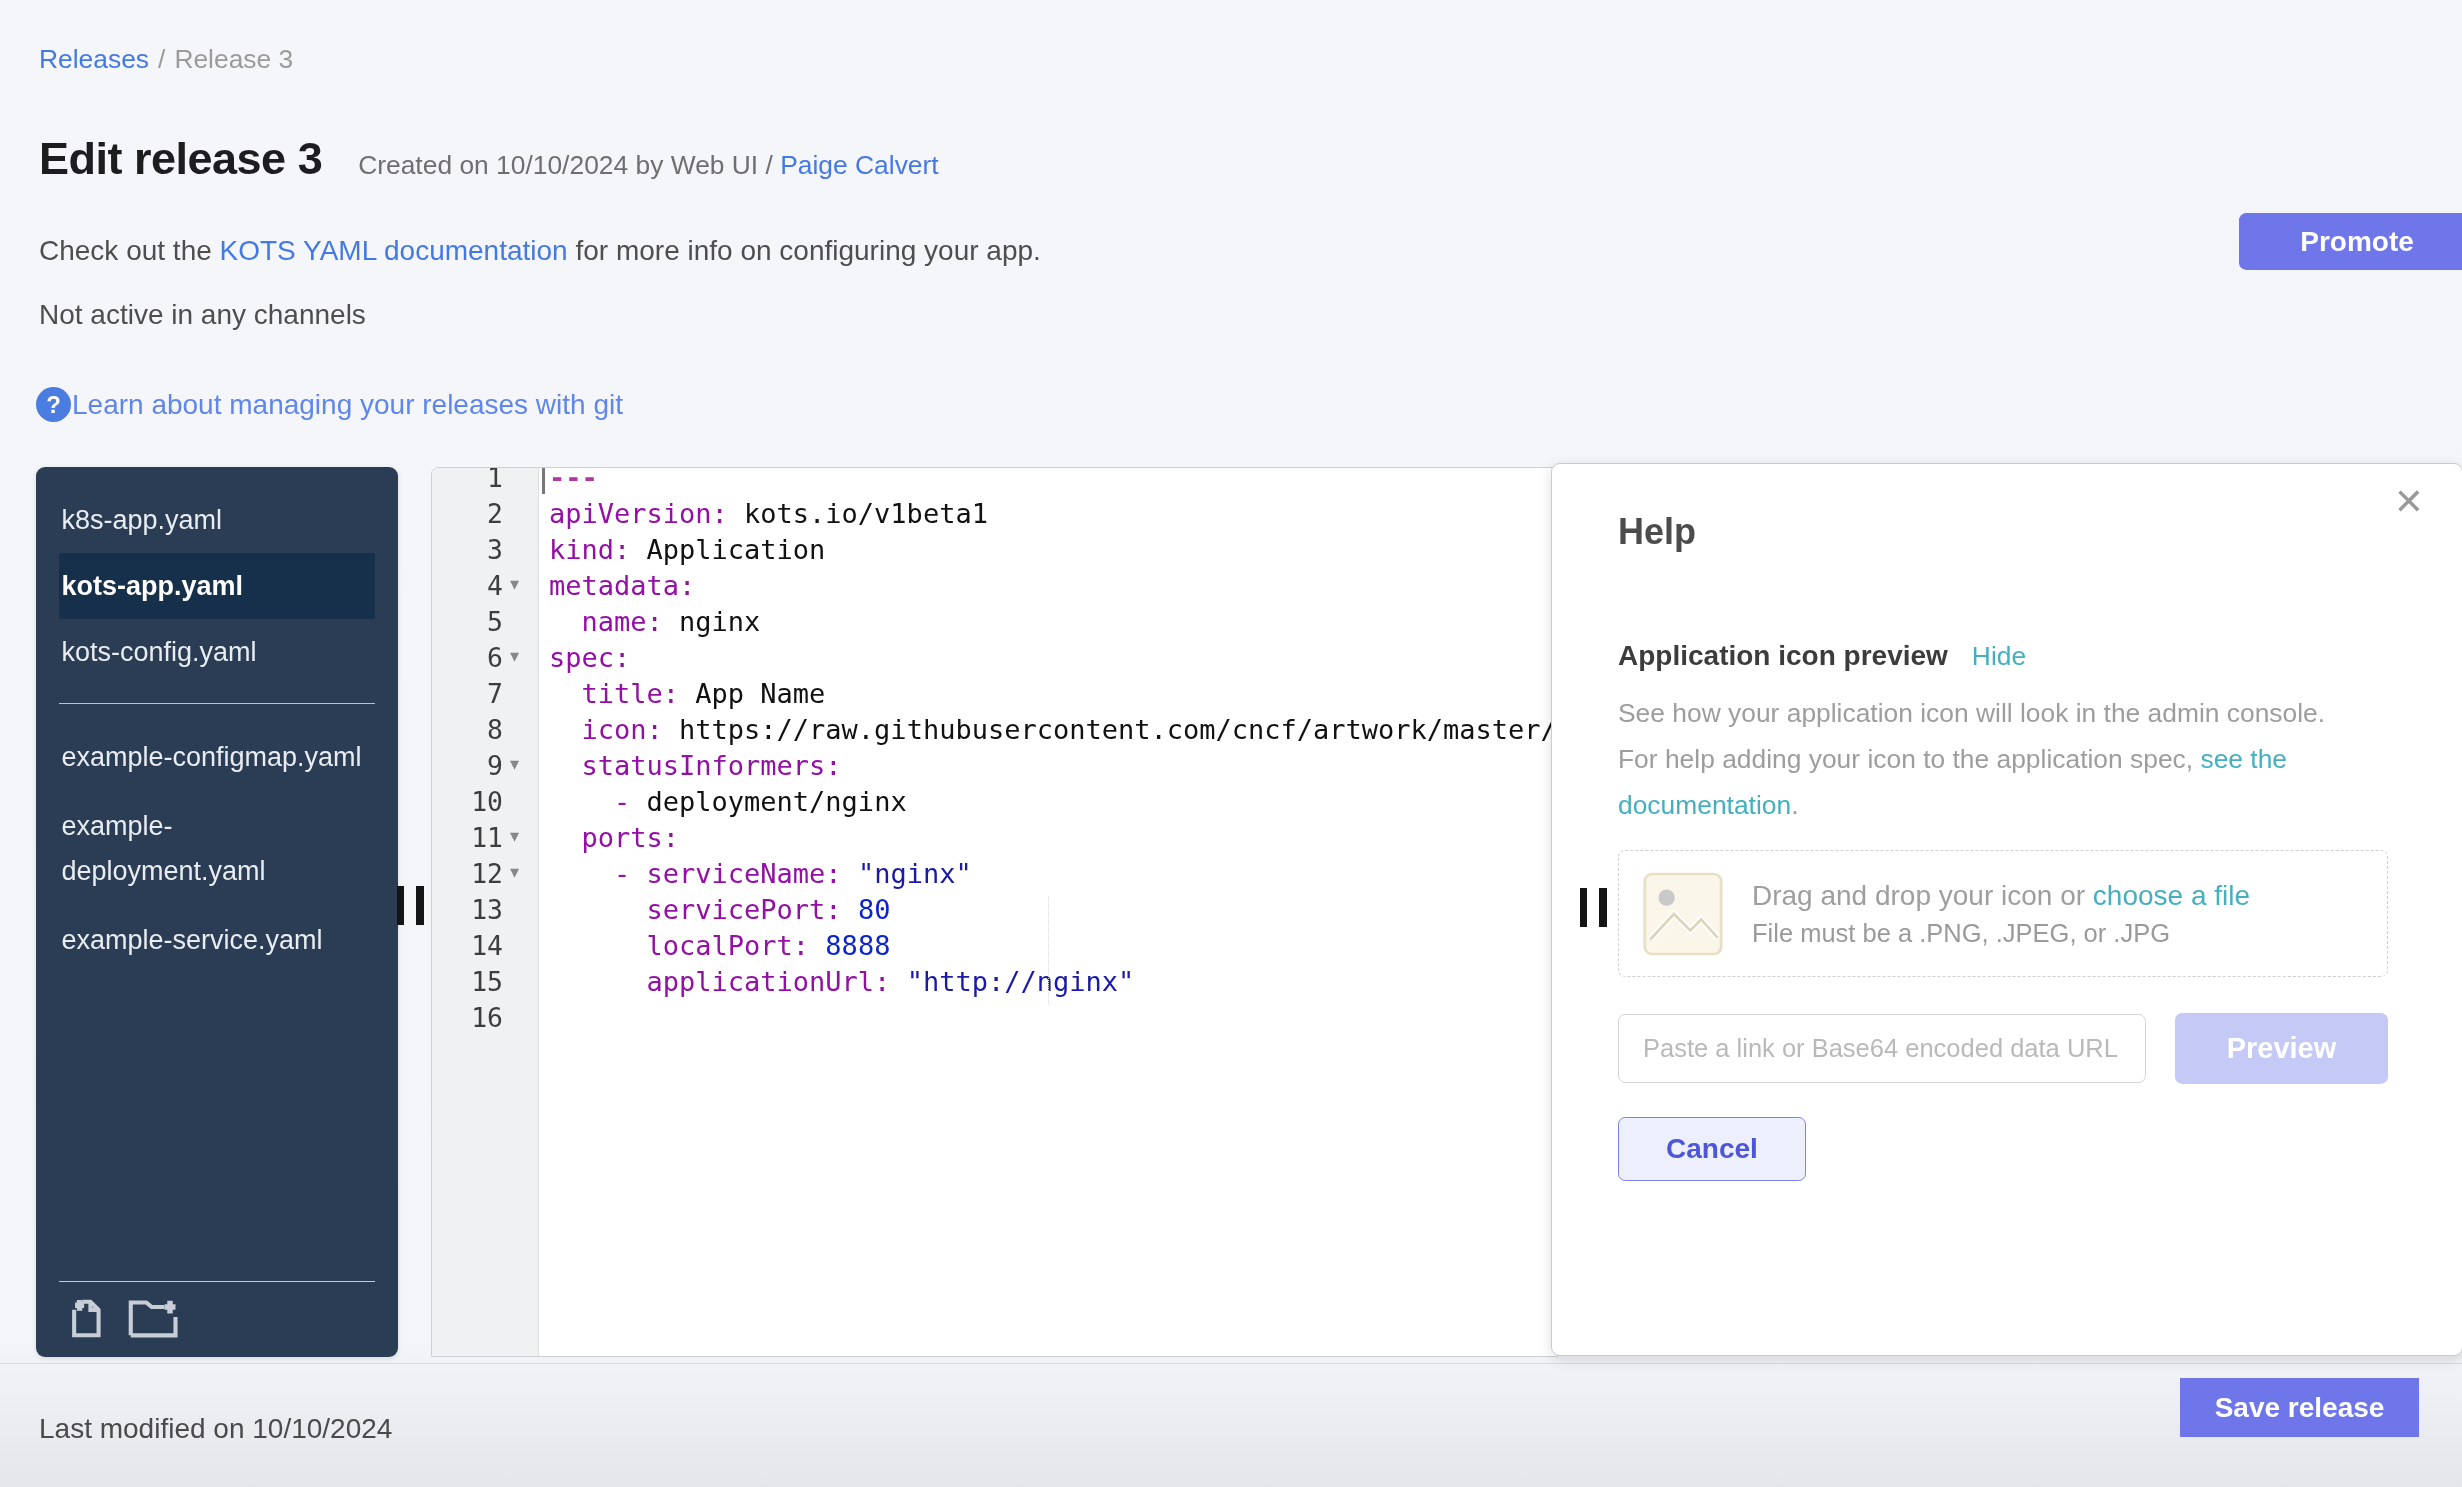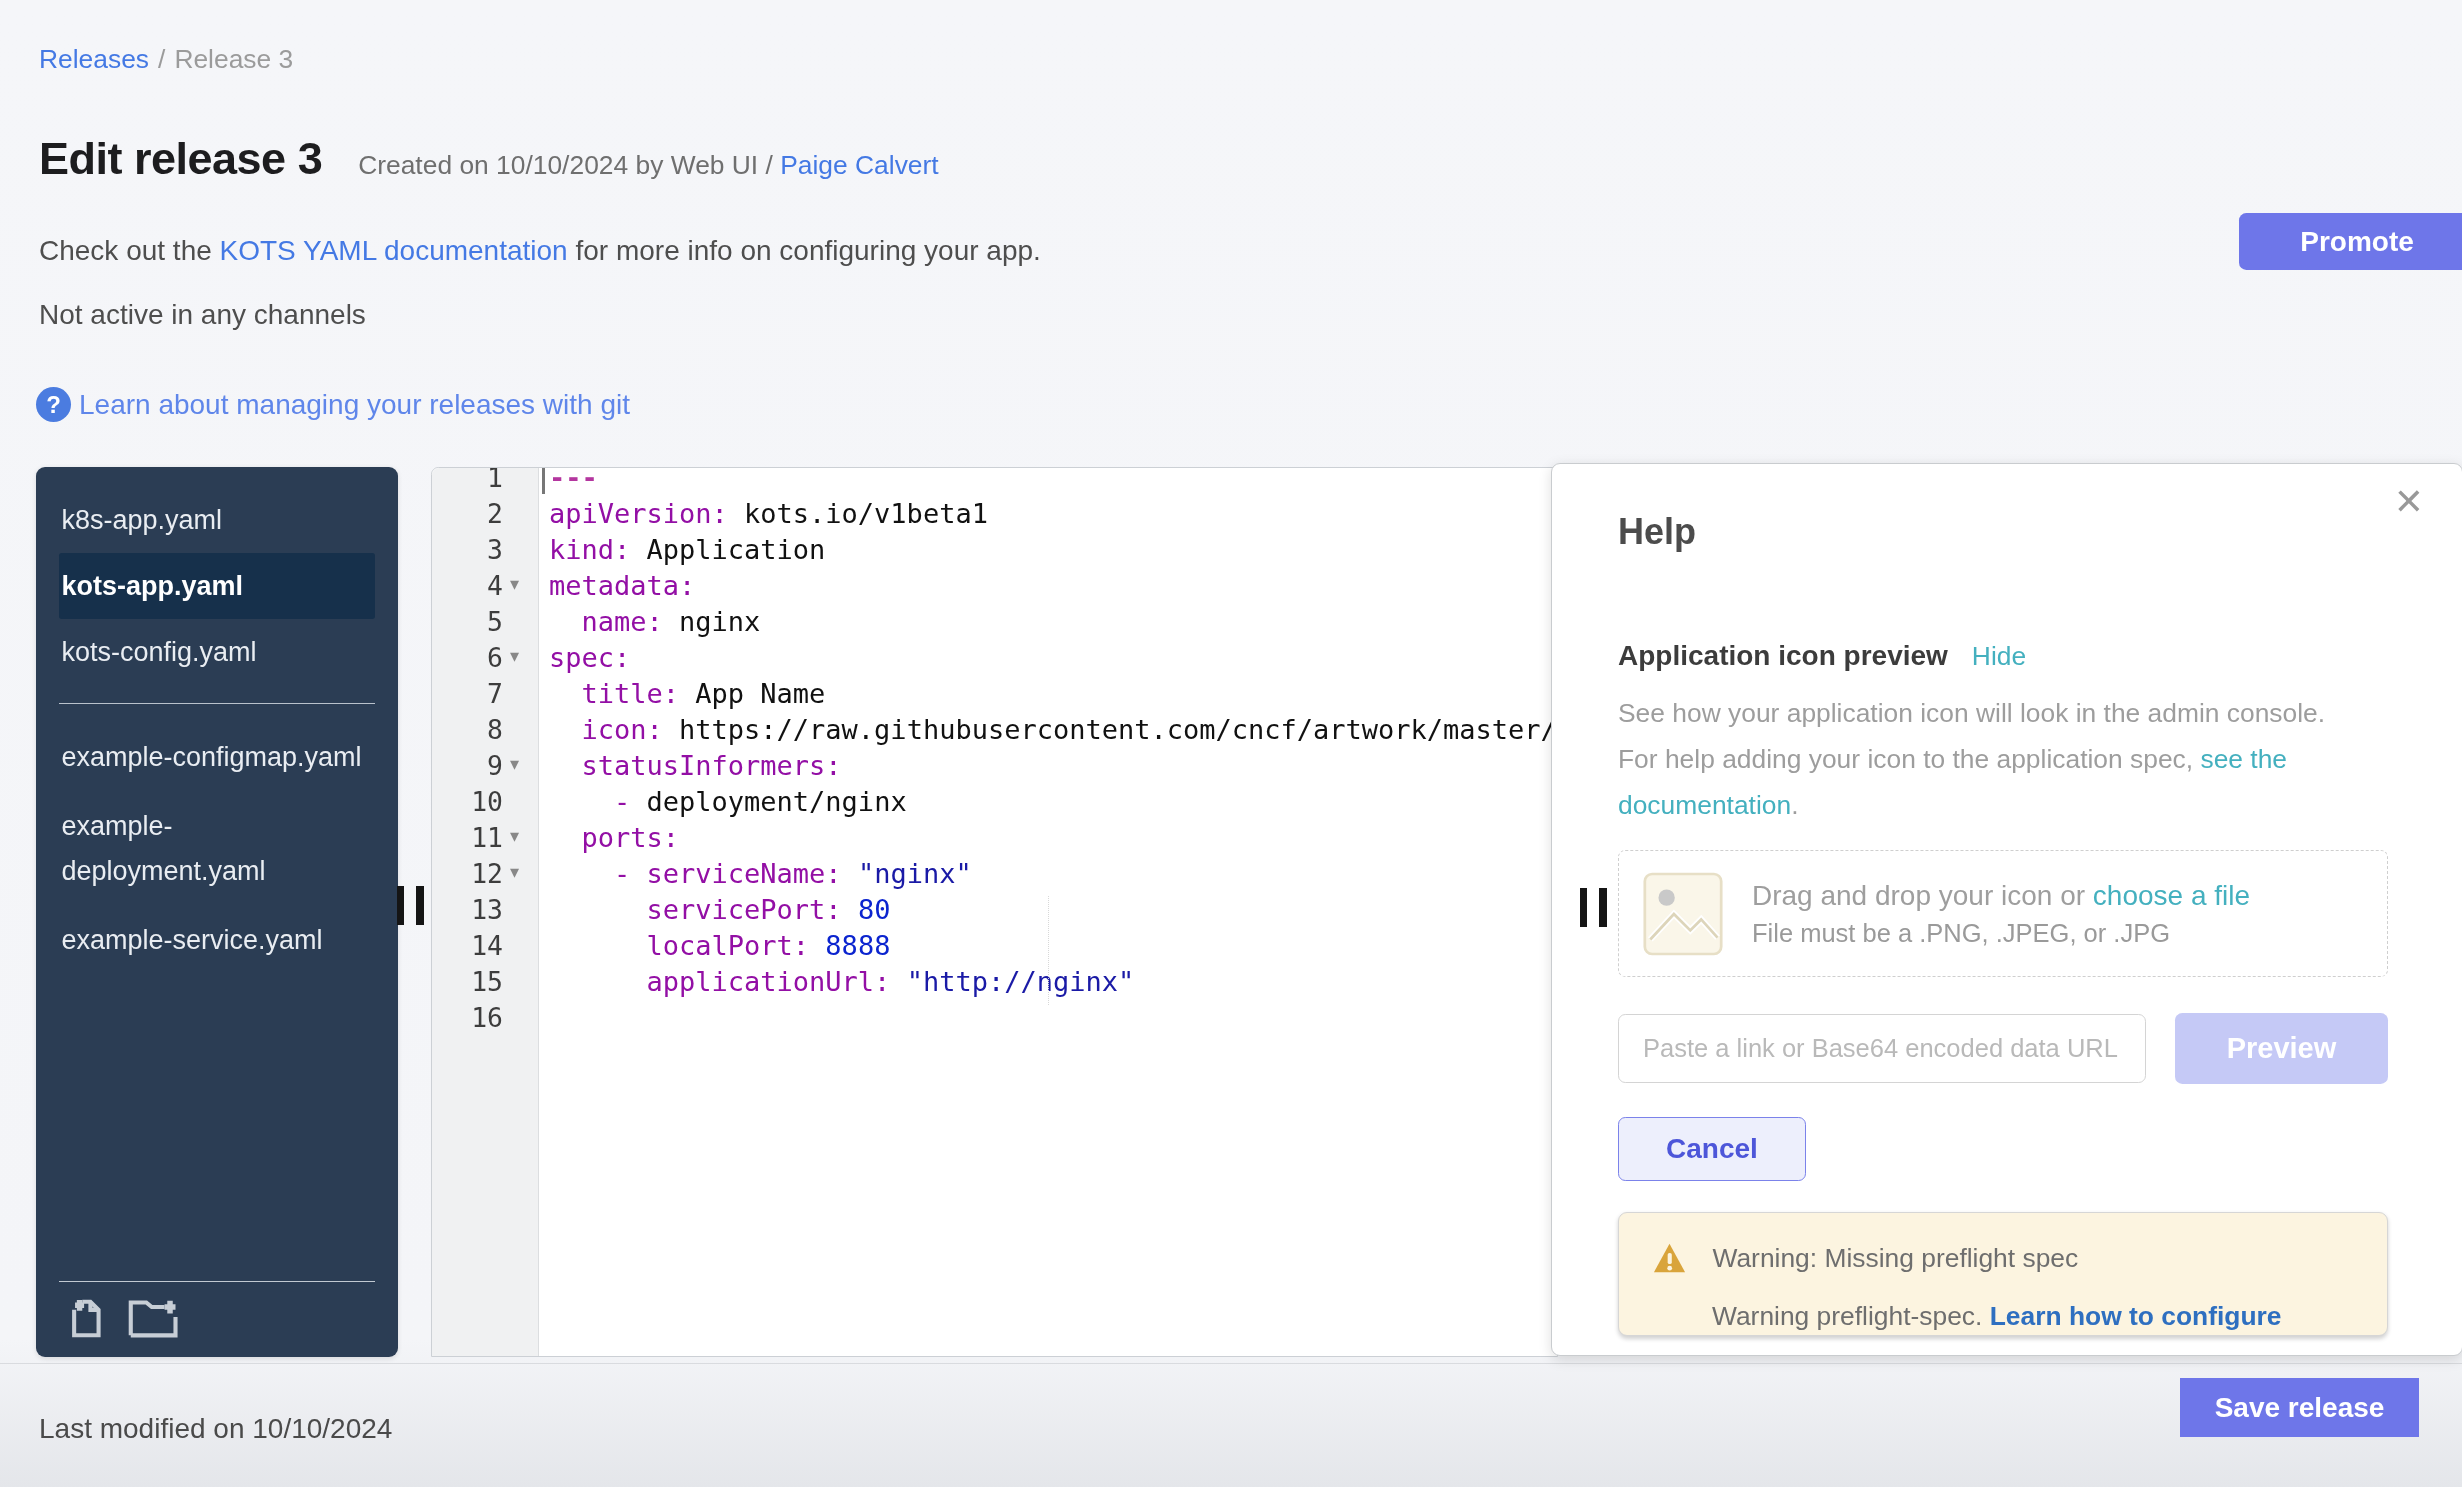--- a/index.html
+++ b/index.html
@@ -22,21 +22,21 @@
                  background:#6e76e9; border:none; border-radius:7.3px; color:#fff;
                  font-size:28px; font-weight:700; font-family:inherit; cursor:pointer; }
 
   .docs-line { position:absolute; left:39px; top:235px; font-size:28px; color:#4e4e4e; }
   .docs-line a { color:#4479e4; text-decoration:none; }
   .channel-status { position:absolute; left:39px; top:299px; font-size:28px; color:#4e4e4e; }
 
   .git-row { position:absolute; left:36px; top:387px; display:flex; align-items:center; cursor:pointer; }
   .q-icon { width:35px; height:35px; border-radius:50%; background:#4b7ce0; color:#fff;
             font-size:24px; font-weight:700; display:flex; align-items:center; justify-content:center; }
-  .git-link { margin-left:8px; font-size:28px; color:#5f86ea; text-decoration:none; }
+  .git-link { margin-left:1px; font-size:28px; color:#5f86ea; text-decoration:none; }
 
   
   .workspace { position:absolute; left:34px; top:467px; width:2398px; height:890px; }
 
   
   .sidebar { position:absolute; left:1.8px; top:0; width:362px; height:890px;
              background:#2b3d54; border-radius:9px; box-shadow:0 1.8px 5.5px rgba(0,0,0,0.10); }
   .file-groups { padding-top:20px; }
   .file { margin:0 23px; padding:0 2.7px; color:#e9edf2; font-size:27px; line-height:66px;
           height:66px; cursor:pointer; white-space:nowrap; overflow:hidden; border-radius:2.7px; }
@@ -302,33 +302,20 @@
         </div>
       </div>
 
       <div class="link-row">
         <input class="icon-input" type="text" placeholder="Paste a link or Base64 encoded data URL" style="">
         <button class="preview-btn">Preview</button>
       </div>
 
       <button class="cancel-btn">Cancel</button>
 
-      <div class="warning-box">
-        <div class="warn-row1">
-          <svg class="warn-tri" viewBox="0 0 38 36">
-            <path d="M19 2 L36 33 H2 Z" fill="#d9a43b"></path>
-            <rect x="17" y="12" width="4.5" height="12" rx="2" fill="#fcf4e0"></rect>
-            <circle cx="19.2" cy="28.5" r="2.6" fill="#fcf4e0"></circle>
-          </svg>
-          <span class="warn-text">Warning: Missing preflight spec</span>
-        </div>
-        <div class="warn-row2">
-          <span>Warning preflight-spec. </span><a>Learn how to configure</a>
-        </div>
-      </div>
     </div>
   </div>
 
   <div class="footer-divider"></div>
   <div class="last-modified">Last modified on 10/10/2024</div>
   <button class="save-btn">Save release</button>
 
 </div>
 
 

